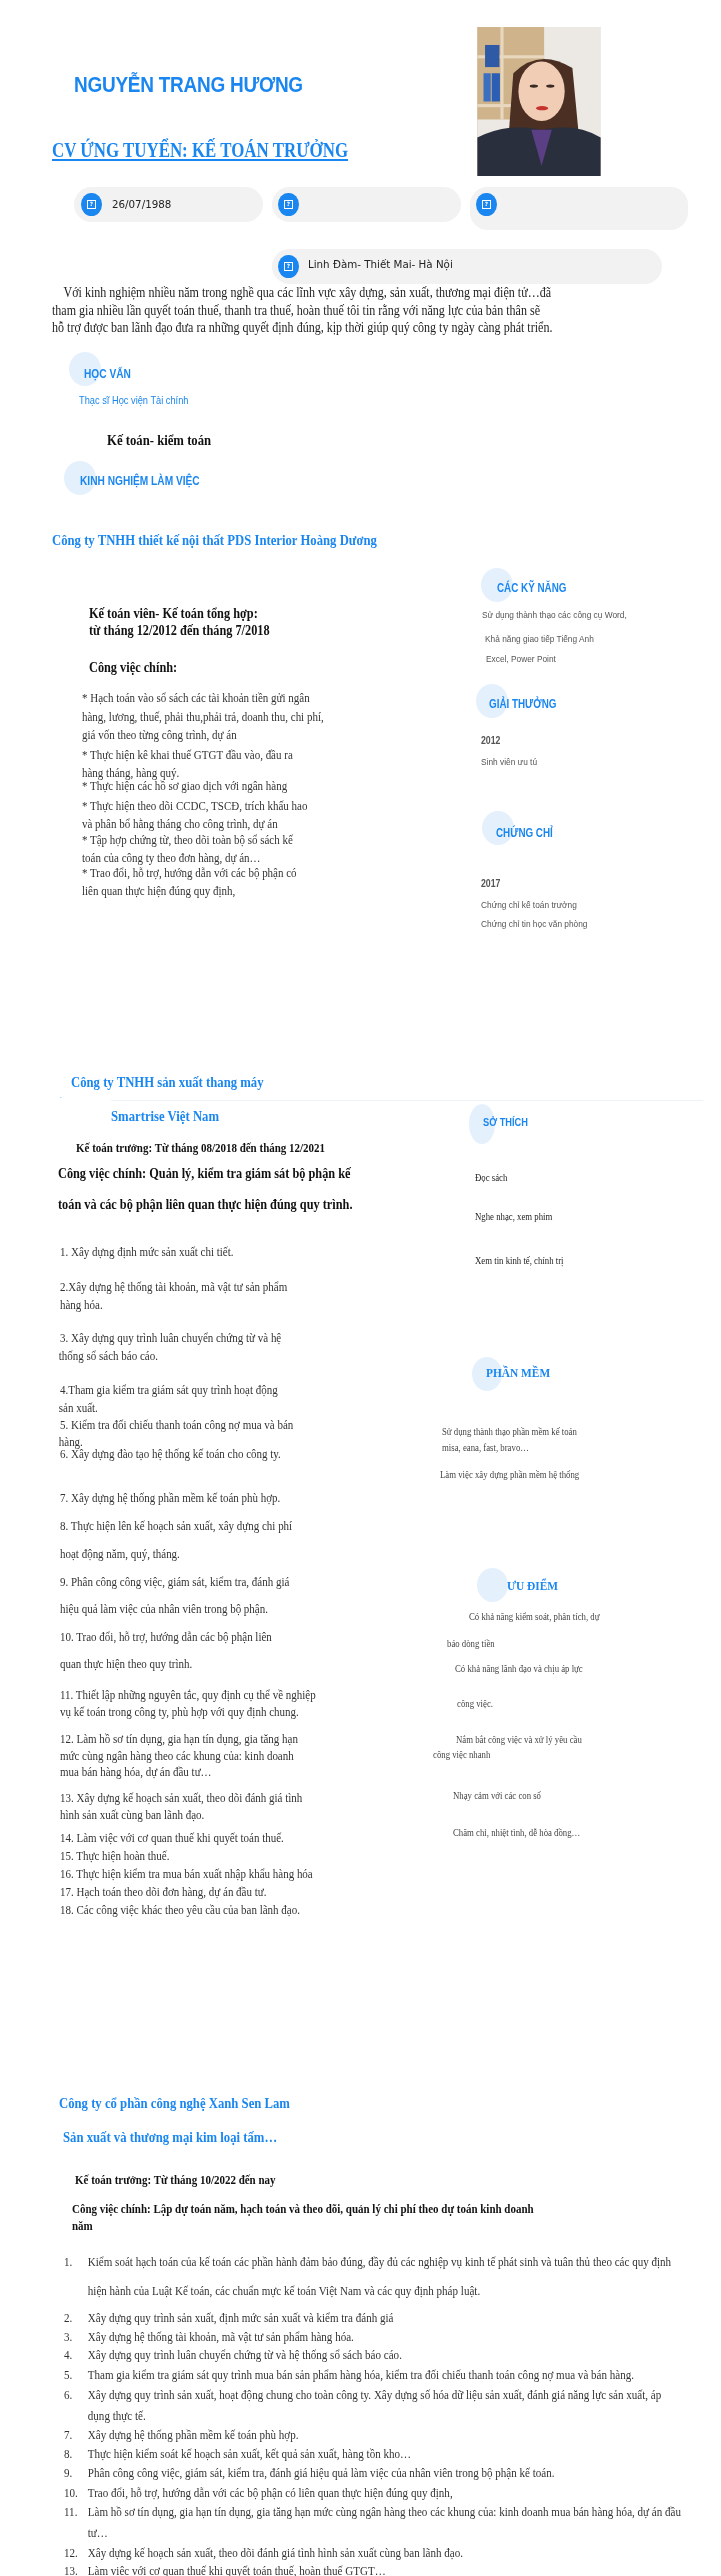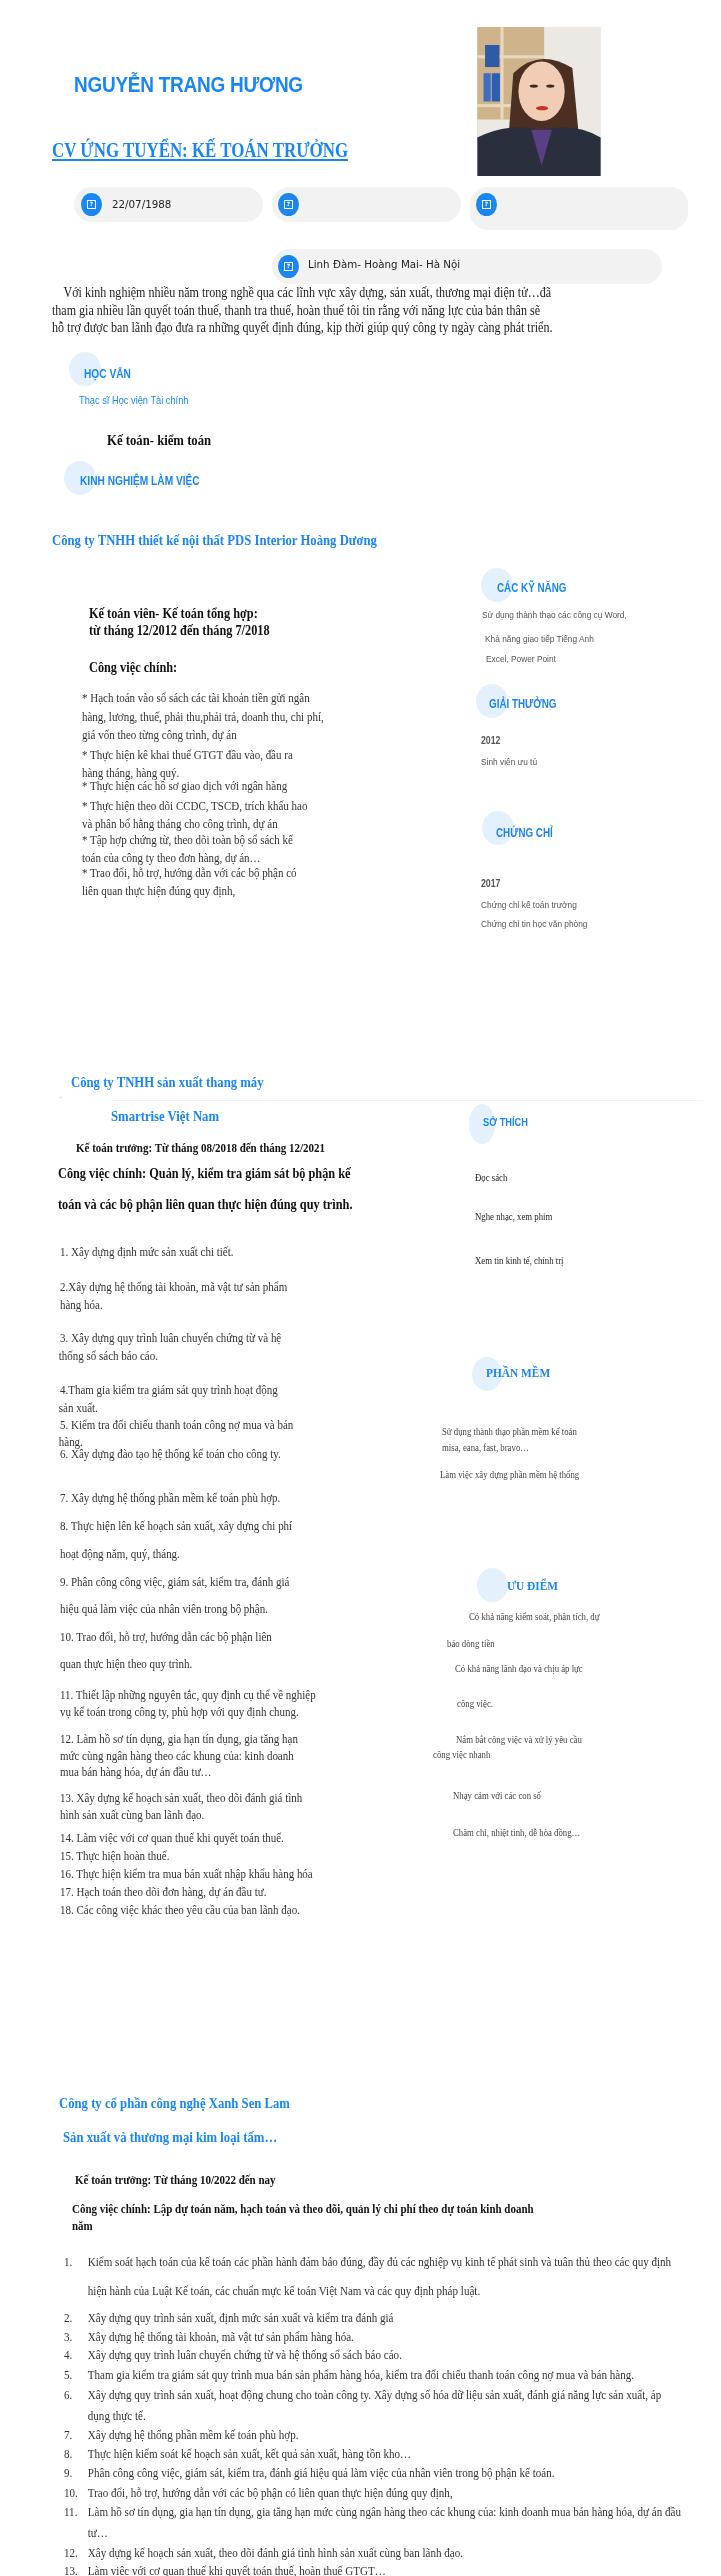--- a/index.html
+++ b/index.html
@@ -54,39 +54,39 @@
     <ellipse cx="126" cy="158" rx="12" ry="4" fill="#c6322c"></ellipse>
     <path d="M0 290 L0 215 Q60 185 125 200 Q190 185 240 215 L240 290 Z" fill="#2a2f3d"></path>
     <path d="M105 200 L125 270 L145 200 Z" fill="#5b3f84"></path>
   </svg>
 </div>
 
 <div class="pill" style="left:74px; top:187px; width:189px; height:35px;">
   <div class="pill-icon" style="left:7.2px; top:6.2px;">
       <span>?</span>
     </div>
-  <div class="pill-text" style="left:38px; top:10.8px;">22/07/1988</div>
+  <div class="pill-text" style="left:38px; top:10.8px;">26/07/1988</div>
 </div>
 <div class="pill" style="left:272px; top:187px; width:189px; height:35px;">
   <div class="pill-icon" style="left:6.2px; top:6.2px;">
       <span>?</span>
     </div>
   <div class="pill-text" style="left:38px; top:10.8px;"></div>
 </div>
 <div class="pill" style="left:470px; top:187px; width:218px; height:43px;">
   <div class="pill-icon" style="left:6.2px; top:6.2px;">
       <span>?</span>
     </div>
   <div class="pill-text" style="left:38px; top:10.8px;"></div>
 </div>
 <div class="pill" style="left:272px; top:249px; width:390px; height:35px;">
   <div class="pill-icon" style="left:6.2px; top:6.2px;">
       <span>?</span>
     </div>
-  <div class="pill-text" style="left:36px; top:9.3px;">Linh Đàm- Hoàng Mai- Hà Nội</div>
+  <div class="pill-text" style="left:36px; top:9.3px;">Linh Đàm- Thiết Mai- Hà Nội</div>
 </div>
 
 <div class="abs summary" style="left:52px; top:284px;">
   <div style="padding-left:13.4px;">Với kinh nghiệm nhiều năm trong nghề qua các lĩnh vực xây dựng, sản xuất, thương mại điện tử…đã</div>
   <div>tham gia nhiều lần quyết toán thuế, thanh tra thuế, hoàn thuế  tôi tin rằng với năng lực của bản thân sẽ</div>
   <div>hỗ trợ được ban lãnh đạo đưa ra những quyết định đúng, kịp thời giúp quý công ty ngày càng phát triển.</div>
 </div>
 
 <div class="circle" style="left:69px; top:352px;"></div>
 <div class="abs sec-head" style="left:84px; top:367px;">HỌC VẤN</div>

